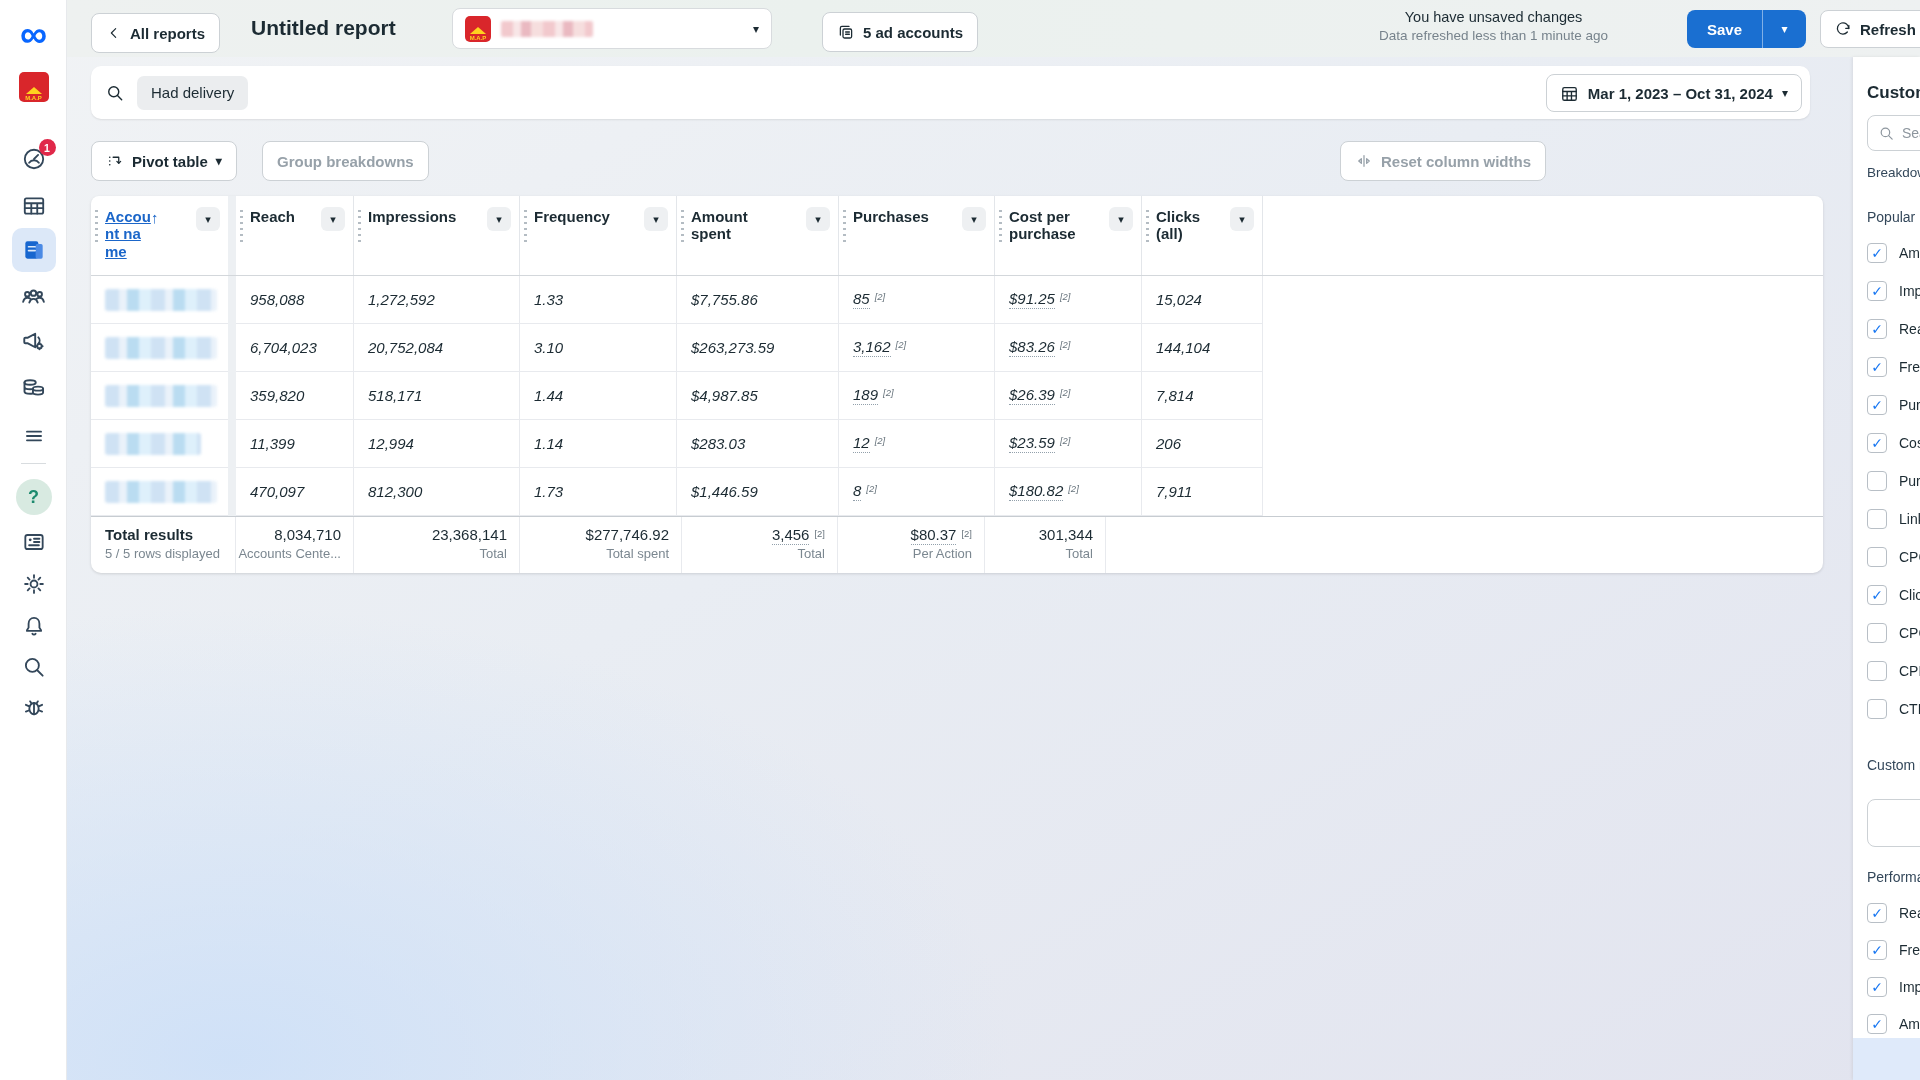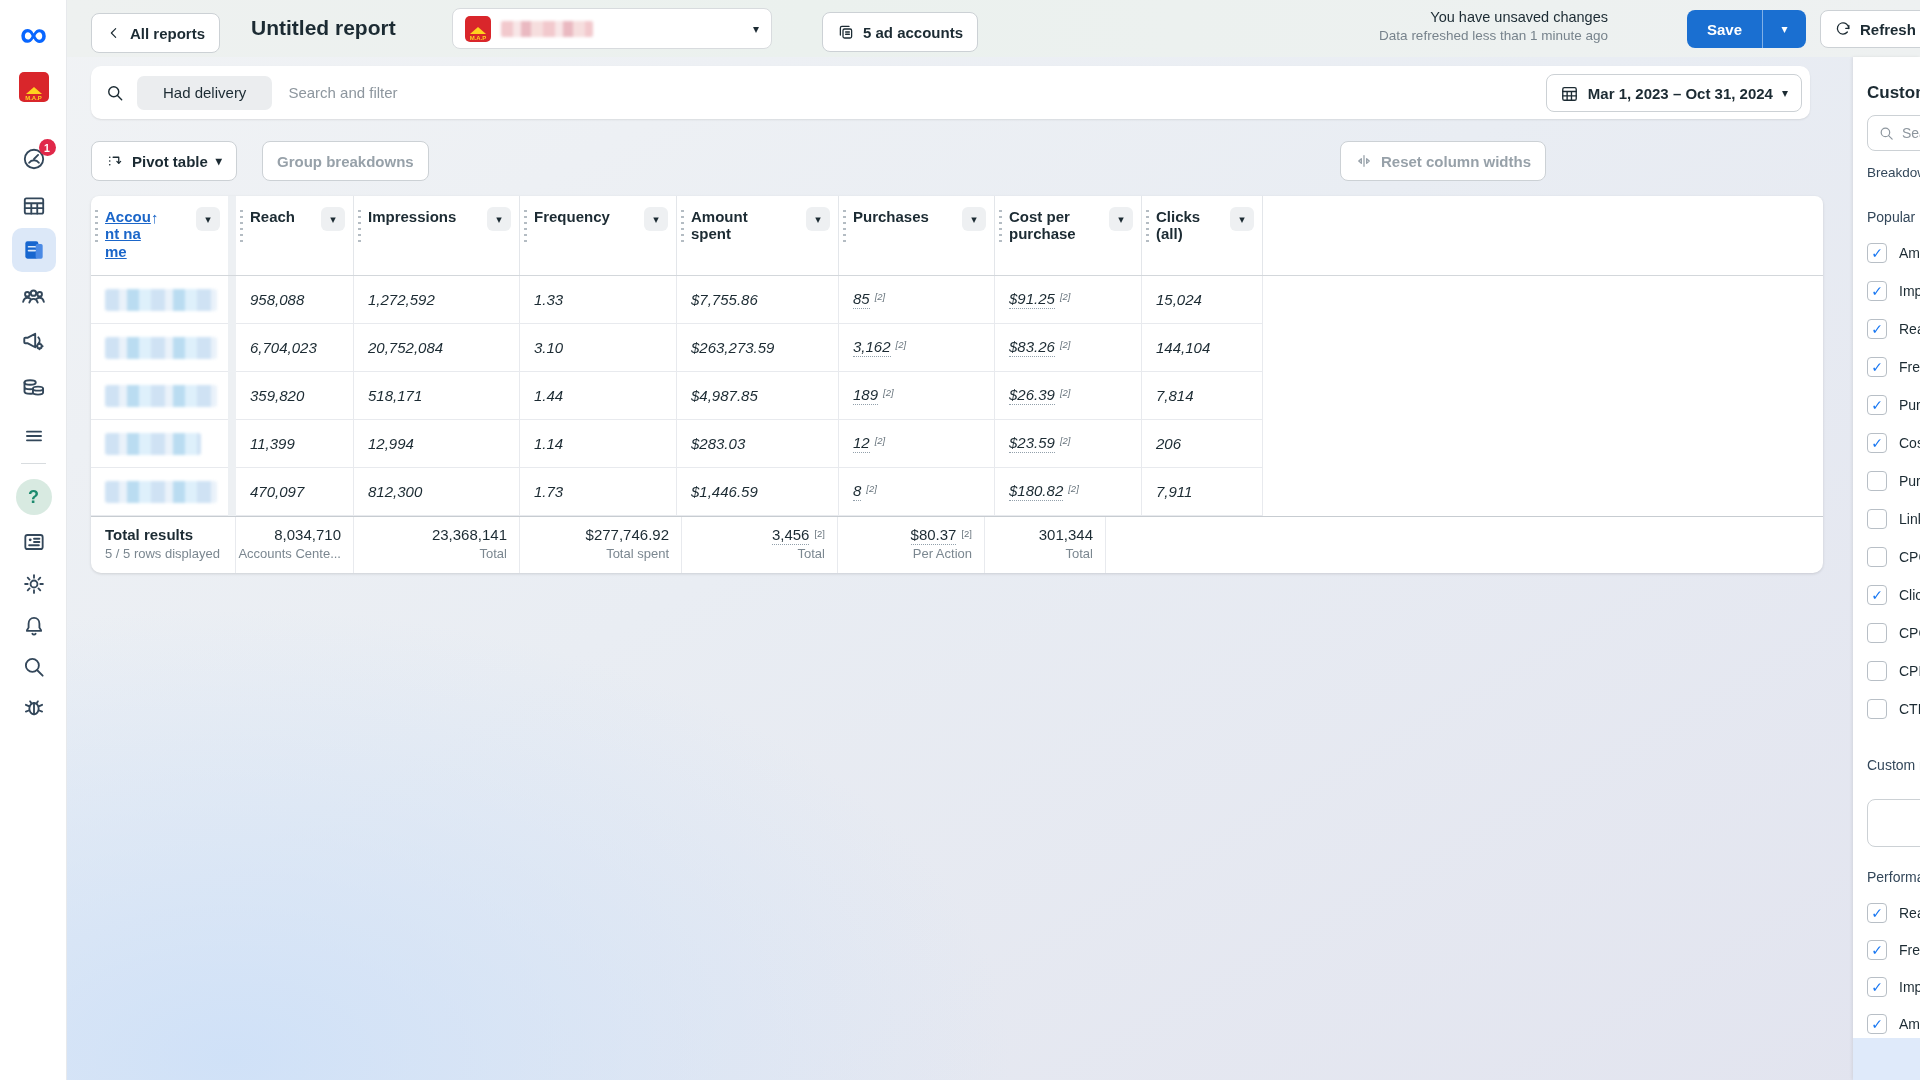--- a/index.html
+++ b/index.html
@@ -23,30 +23,30 @@
   #account-select { left:385px; top:8px; width:320px; height:41px; background:#fff; border:1px solid #d8dbde; border-radius:8px; display:flex; align-items:center; padding:0 12px; cursor:pointer; }
   .maplogo { position:relative; background:#d9262b; border-radius:5px; overflow:hidden; display:flex; flex-direction:column; align-items:center; justify-content:flex-end; }
   .maplogo .roof { width:0; height:0; border-left:8px solid transparent; border-right:8px solid transparent; border-bottom:7px solid #ffd21f; margin-bottom:1px; }
   .maplogo .mtxt { font-size:6px; font-weight:700; color:#ffd21f; line-height:7px; letter-spacing:0; }
   .redact-red { width:92px; height:16px; margin-left:10px; border-radius:2px; filter:blur(1.6px);
     background:repeating-linear-gradient(90deg,#f2c9cd 0 12px,#f8e6e7 12px 20px,#eab9c1 20px 30px,#f6dede 30px 42px); }
   .caret { font-size:12px; color:#1c2b33; line-height:1; }
   #account-select .caret { margin-left:auto; }
   #adaccounts-btn { left:755px; top:12px; }
   #status { right:312px; top:9px; text-align:right; }
-  #status .l1 { font-size:14.5px; color:#1c2b33; }
+  #status .l1 { font-size:14.5px; color:#1c2b33;text-align:center; }
   #status .l2 { font-size:13.5px; color:#77838c; margin-top:3px; }
   #save-group { left:1620px; top:10px; height:38px; display:flex; border-radius:8px; overflow:hidden; }
   #save-btn { background:#1a6fd1; color:#fff; font-size:15px; font-weight:600; border:none; padding:0 20px; height:38px; cursor:pointer; }
   #save-caret { background:#1a6fd1; color:#fff; width:44px; display:flex; align-items:center; justify-content:center; border-left:1px solid rgba(255,255,255,.45); cursor:pointer; }
   #refresh-btn { left:1753px; top:10px; height:38px; padding:0 13px; }
 
   
   #filterbar { left:91px; top:66px; width:1719px; height:53px; background:#fff; border-radius:10px; box-shadow:0 1px 2px rgba(0,0,0,.09); display:flex; align-items:center; padding:0 14px; }
-  .chip { background:#ebedef; border-radius:7px; height:34px; display:inline-flex; align-items:center; padding:0 26px; font-size:15px; margin-left:12px; cursor:pointer; }
+  .chip { background:#ebedef; border-radius:7px; height:34px; display:inline-flex; align-items:center; padding:0 14px; font-size:15px; margin-left:12px; cursor:pointer; }
   #search-input { border:none; outline:none; font-size:15px; margin-left:16px; flex:1; background:transparent; color:#1c2b33; }
   #search-input::placeholder { color:#8d969e; }
   #date-btn { position:absolute; right:8px; top:8px; height:38px; display:flex; align-items:center; gap:9px; border:1px solid #ccd1d5; border-radius:8px; background:#fff; padding:0 13px; font-size:15px; font-weight:600; cursor:pointer; }
 
   
   #pivot-btn { left:91px; top:141px; }
   #groupbd-btn { left:262px; top:141px; color:#97a1a9; font-weight:600; }
   #reset-btn { left:1340px; top:141px; color:#97a1a9; font-weight:600; }
   #seg { left:1562px; top:141px; height:40px; display:flex; border:1px solid #ccd1d5; border-radius:8px; overflow:hidden; background:#fff; }
   .seg-cell { display:flex; align-items:center; gap:8px; padding:0 15px; font-size:15px; font-weight:600; cursor:pointer; }
@@ -163,21 +163,20 @@
     </button>
 
   </div>
 
   <div id="filterbar" class="abs">
     <svg class="ic" width="20" height="20" viewBox="0 0 24 24">
         <circle cx="10.5" cy="10.5" r="6"></circle>
         <path d="M15 15l5 5"></path>
       </svg>
     <span class="chip">Had delivery</span>
-    <input id="search-input" placeholder="Search and filter" style="">
     <div id="date-btn">
       <svg class="ic" width="19" height="19" viewBox="0 0 24 24">
           <rect x="3.5" y="4.5" width="17" height="16" rx="2"></rect>
           <path d="M3.5 9.5h17M9 9.5v11M14.5 9.5v11M3.5 15h17"></path>
         </svg>
       <span>Mar 1, 2023 – Oct 31, 2024</span>
       <span class="caret">▾</span>
     </div>
   </div>
 

